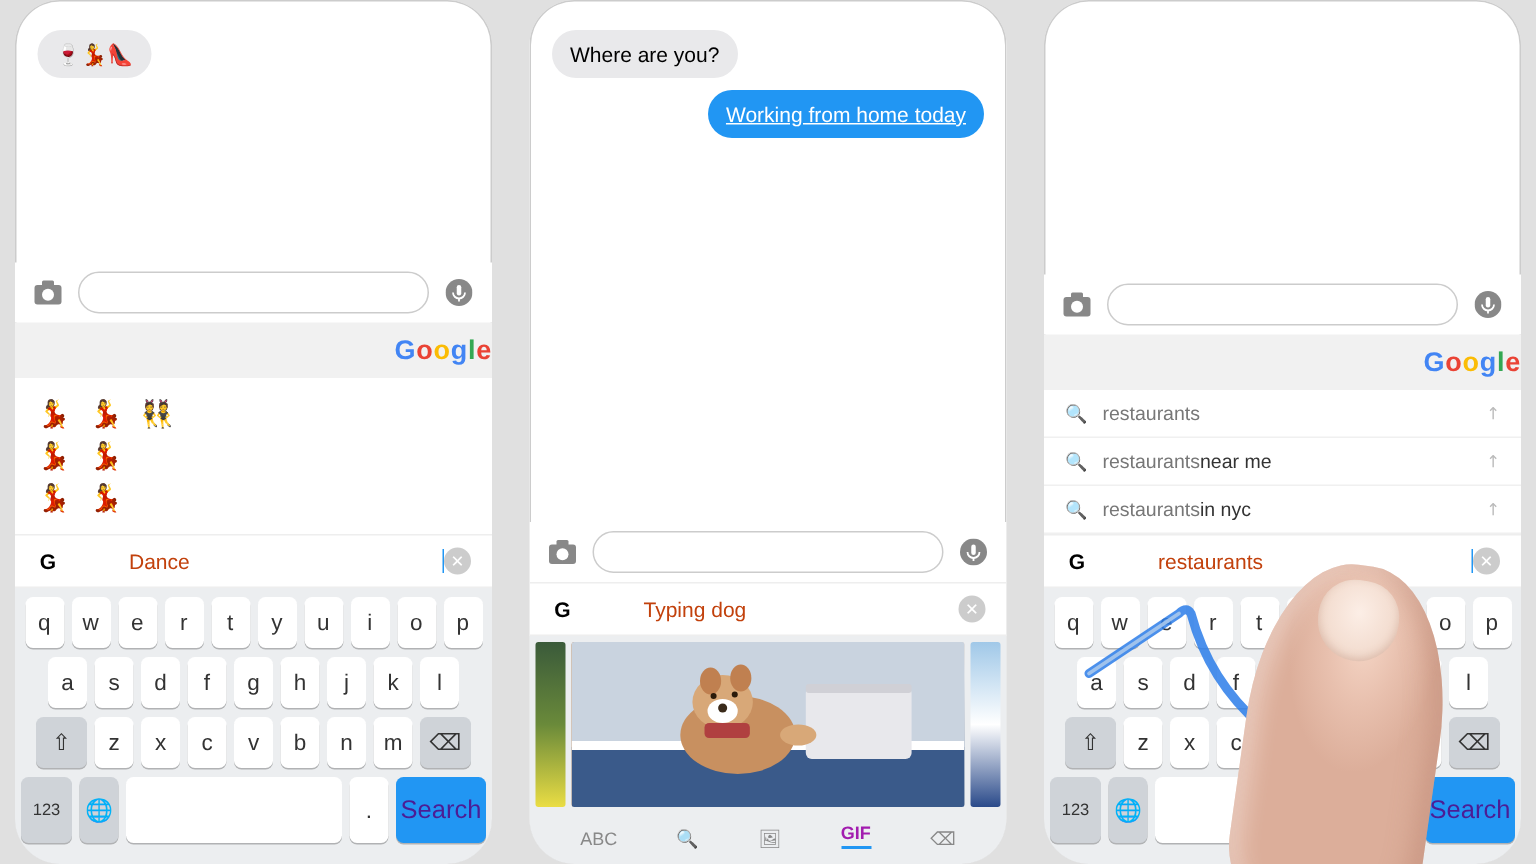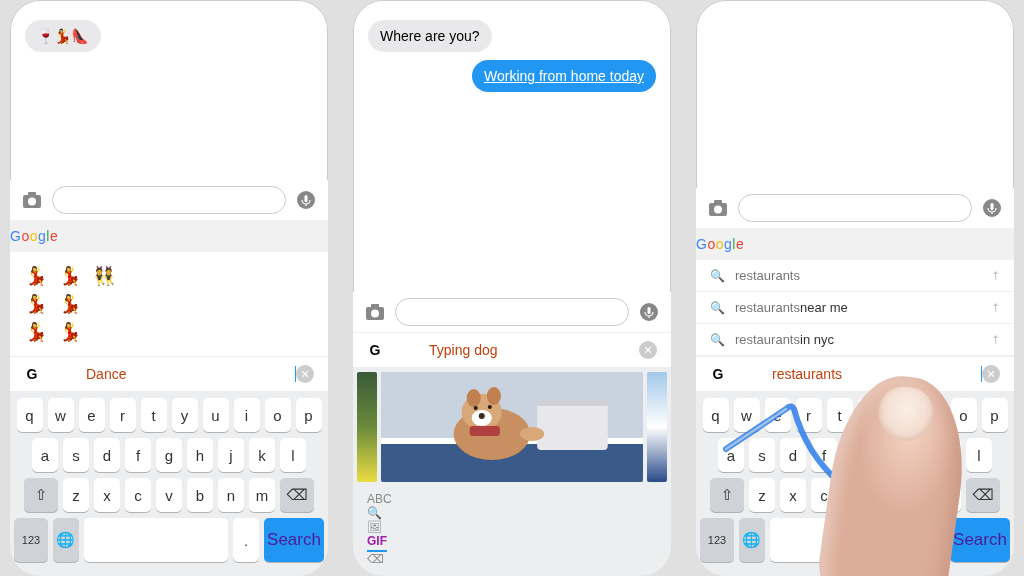--- a/index.html
+++ b/index.html
@@ -65,25 +65,26 @@
   }
   .text-input-slot {
     flex: 1;
     height: 28px;
     border: 1px solid #ccc;
     border-radius: 14px;
     background: #fff;
   }
   .google-bar {
     background: #f1f1f1;
-    text-align: left;
+    text-align: right;
     padding: 8px 0;
-    font-size: 14px;
+    font-size: 18px;
     letter-spacing: 0.5px;
     color: #888;
+    font-weight: bold;
   }
   .google-bar .g-blue{color:#4285F4}.google-bar .g-red{color:#EA4335}.google-bar .g-yellow{color:#FBBC05}.google-bar .g-green{color:#34A853}
   .emoji-results {
     background: #fff;
     padding: 10px 15px;
     font-size: 18px;
     line-height: 28px;
     min-height: 90px;
   }
   .emoji-results .row { display:flex; gap:12px; }
@@ -152,23 +153,23 @@
     height:110px; flex:1;
     background: linear-gradient(145deg,#b89070 0%, #c8a080 40%, #d8dce5 70%, #5a7090 100%);
     border-radius:2px;
     position:relative;
     overflow:hidden;
   }
   .gif-tile.side { flex:0 0 20px; }
   .gif-tile.side.left { background:linear-gradient(#3a5a3a,#6a8a3a,#eadd44); }
   .gif-tile.side.right { background:linear-gradient(#a0c8e8,#ffffff,#2a4a8a); }
   .gif-tabbar {
-    display:flex; align-items:flex-start; justify-content:space-around;
+    display:flex; align-items:flex-end; justify-content:space-around;
     padding:10px 14px; background:#eceef0;
-    font-size:12px; color:#888;flex-direction:column;
+    font-size:12px; color:#888;
   }
   .gif-tabbar .active { color:#a21caf; font-weight:600; border-bottom:2px solid #2196f3; padding-bottom:2px;}
   .swipe-trace {
     position:absolute;
     pointer-events:none;
   }
   .finger {
     position:absolute;
     bottom:-40px; right:55px;
     width:130px; height:240px;

